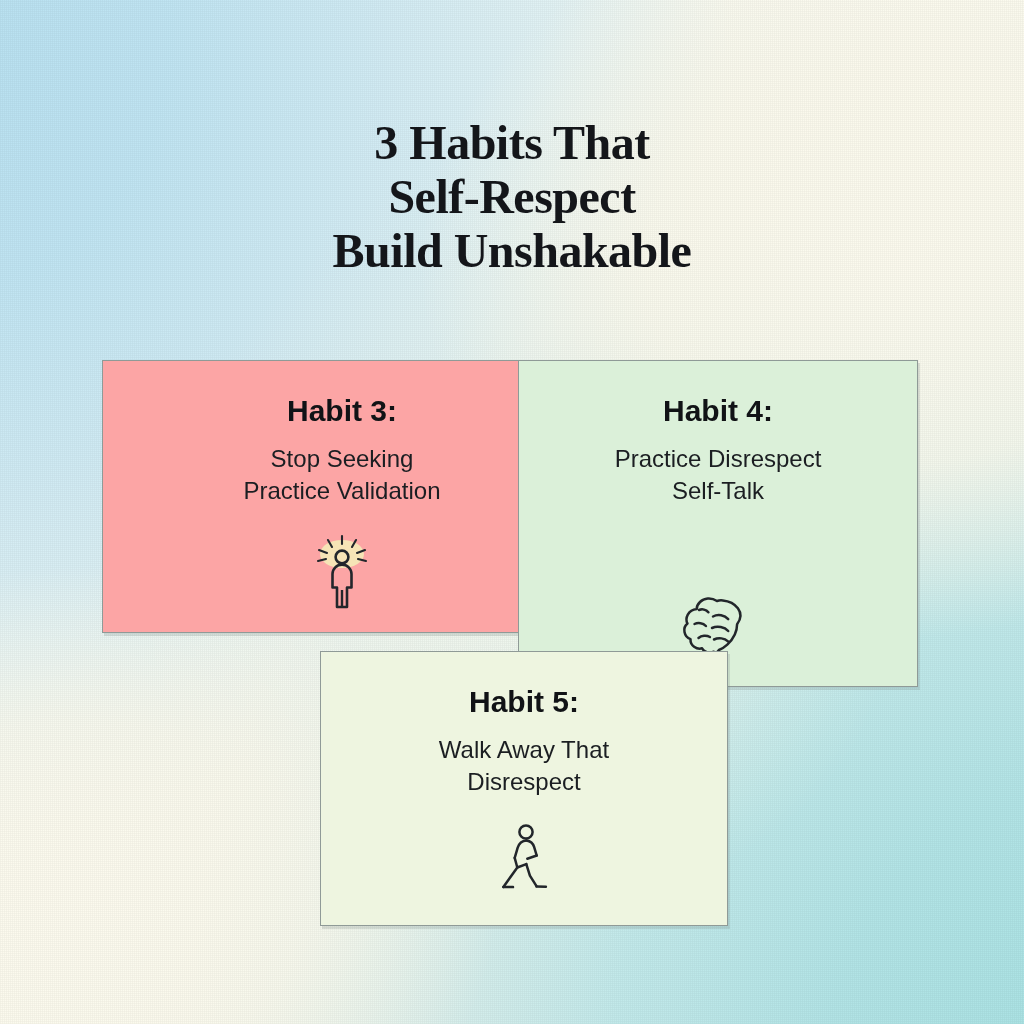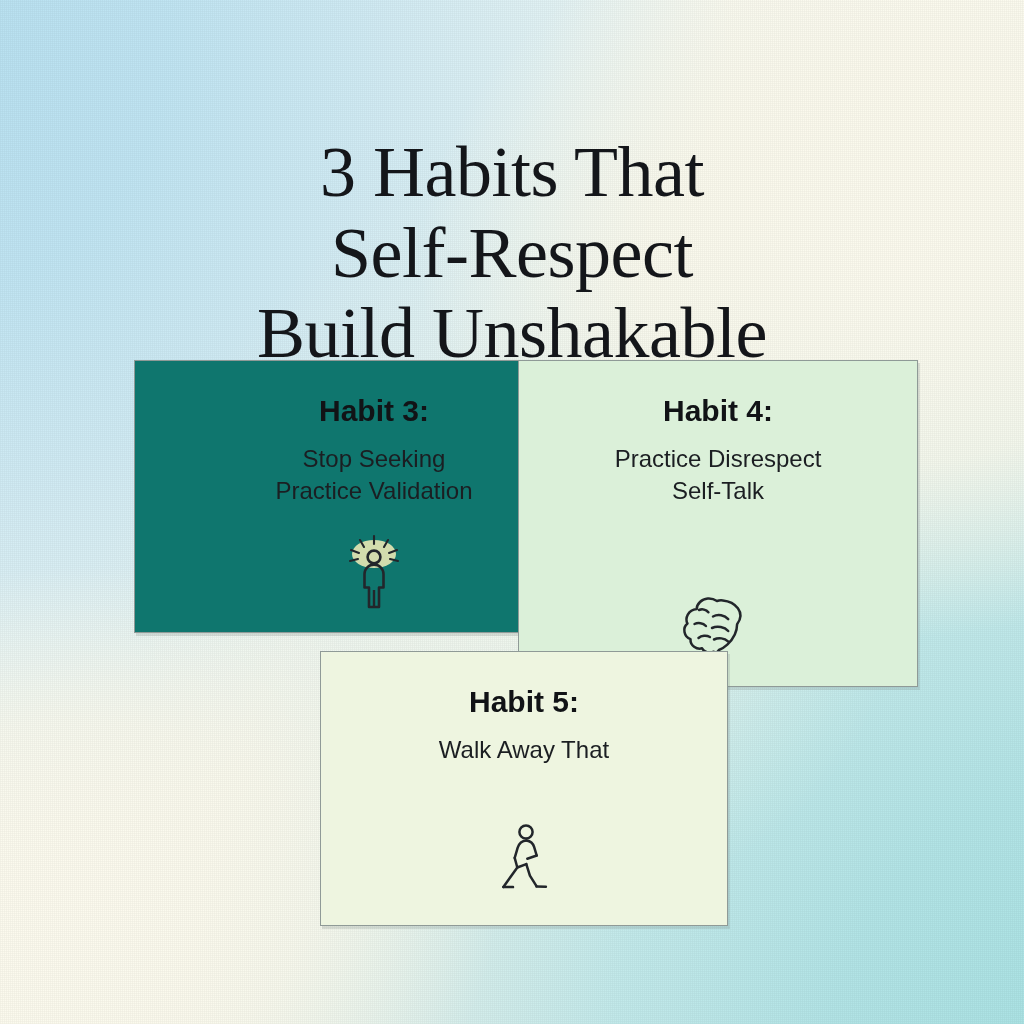--- a/index.html
+++ b/index.html
@@ -85,39 +85,39 @@
   }
 
   
   .headline {
     position: absolute;
     left: 0;
     right: 0;
     top: 84px;
     text-align: center;
     font-family: "Liberation Serif", serif;
-    font-weight: 400;
-    font-size: 72px;
+    font-weight: 700;
+    font-size: 48px;
     line-height: 1.12;
     letter-spacing: -0.5px;
     color: #14161a;
   }
   .headline .hl-line { display: block; white-space: nowrap; }
 
   
   .card {
     position: absolute;
     border: 1.6px solid #8f9a97;
     box-sizing: border-box;
     display: flex;
     flex-direction: column;
     align-items: center;
     box-shadow: 2px 3px 0 rgba(120,130,128,0.22);
   }
-  .card-1 { left: 102px;  top: 360px; width: 480px; height: 273px; background: #0f766e; margin-left: 32px; }
+  .card-1 { left: 102px;  top: 360px; width: 480px; height: 273px; background: #fca5a5; }
   .card-2 { left: 518px;  top: 360px; width: 400px; height: 327px; background: #dbf0d9; }
   .card-3 { left: 320px;  top: 651px; width: 408px; height: 275px; background: #eef5e0; }
 
   .card-title {
     font-family: "Liberation Sans", sans-serif;
     font-weight: 700;
     font-size: 30px;
     line-height: 1.1;
     color: #111316;
     margin-top: 33px;
@@ -204,20 +204,21 @@
           <path d="M33 45.5c4.6-2.2 10.6-1.4 14 1.8"></path>
         </g>
       </svg>
     </span>
   </div>
 
   <div class="card card-3">
     <div class="card-title">Habit 5:</div>
     <div class="card-body">
       <span class="cb-line">Walk Away That</span>
+      <span class="cb-line">Disrespect</span>
     </div>
     <span class="card-icon">
       <svg width="62" height="70" viewBox="0 0 62 70" fill="none" xmlns="http://www.w3.org/2000/svg">
         <g stroke="#22262b" stroke-width="2.5" stroke-linecap="round" stroke-linejoin="round" fill="none">
           <circle cx="33" cy="9" r="6.6"></circle>
           <path d="M33.5 17.5c-4.4.4-7.6 3.2-8.8 7.2l-3 10.2"></path>
           <path d="M33.5 17.5c4 .6 6.6 3 7.6 6.4l2.6 8.6"></path>
           <path d="M43.7 32.5l-9.4 3.2"></path>
           <path d="M21.7 34.9l2.6 9.6 9-3.4"></path>
           <path d="M24.3 44.5L15 57.5l-4.6 6.4"></path>

